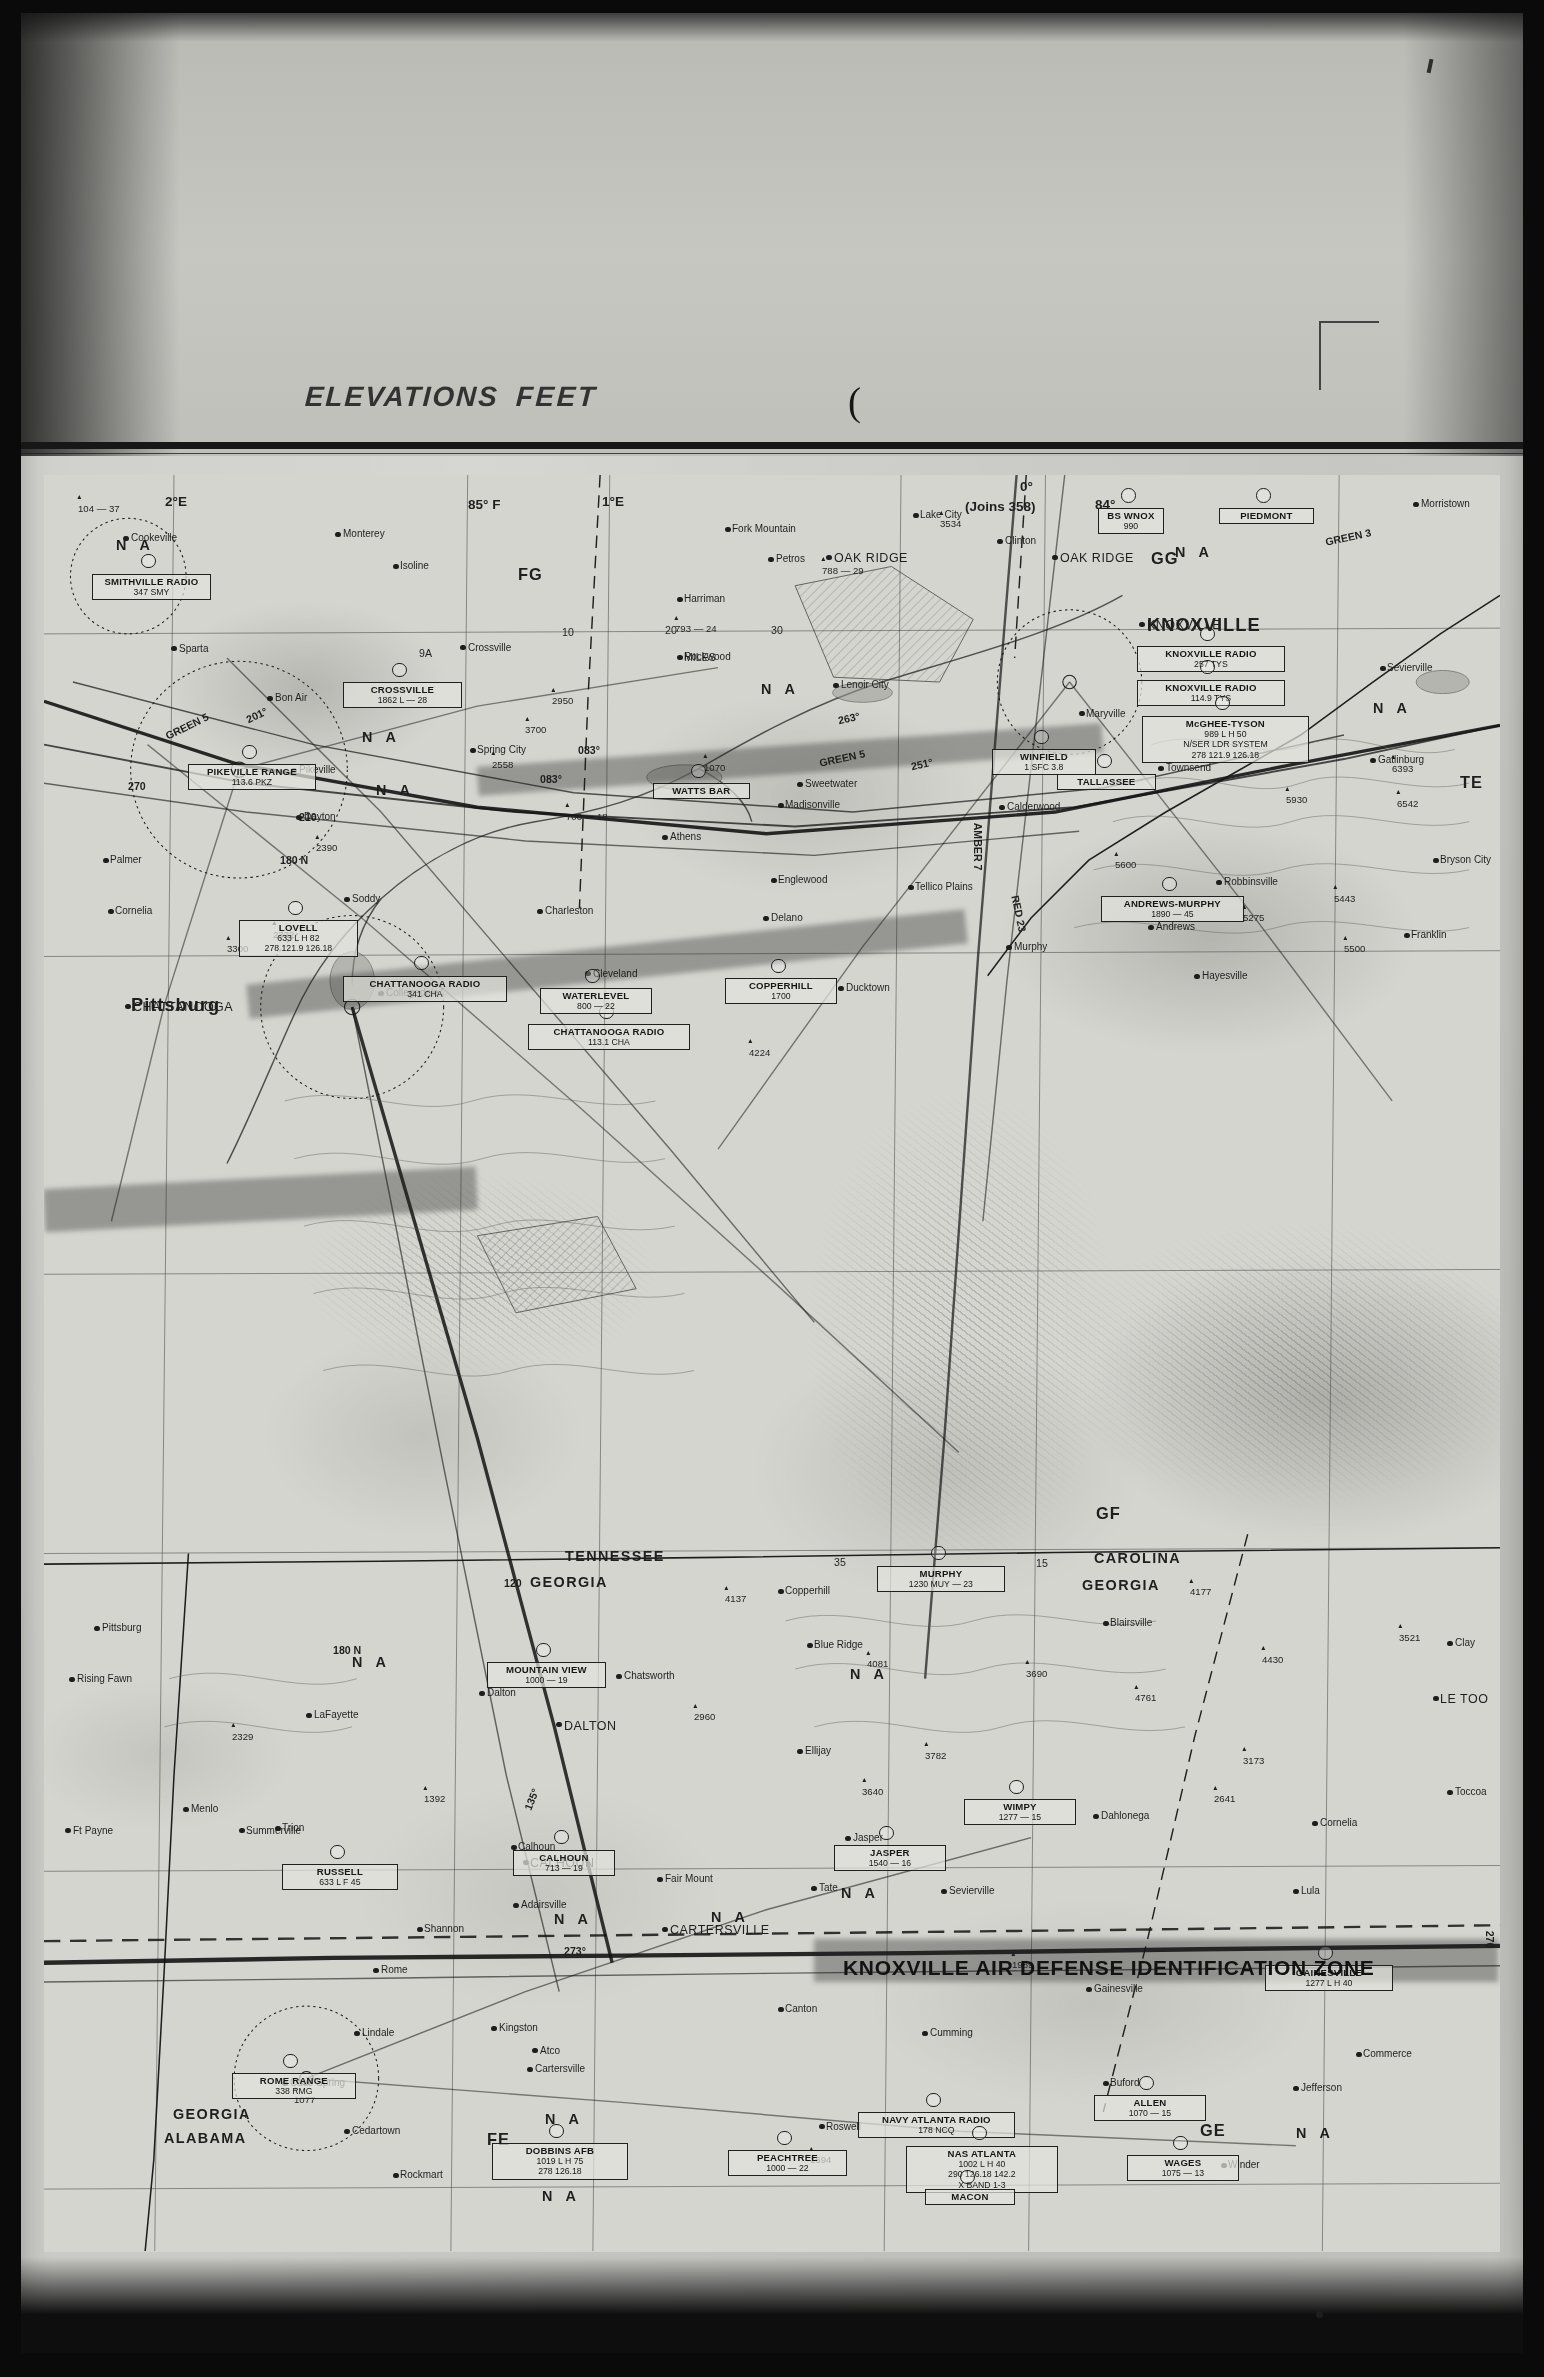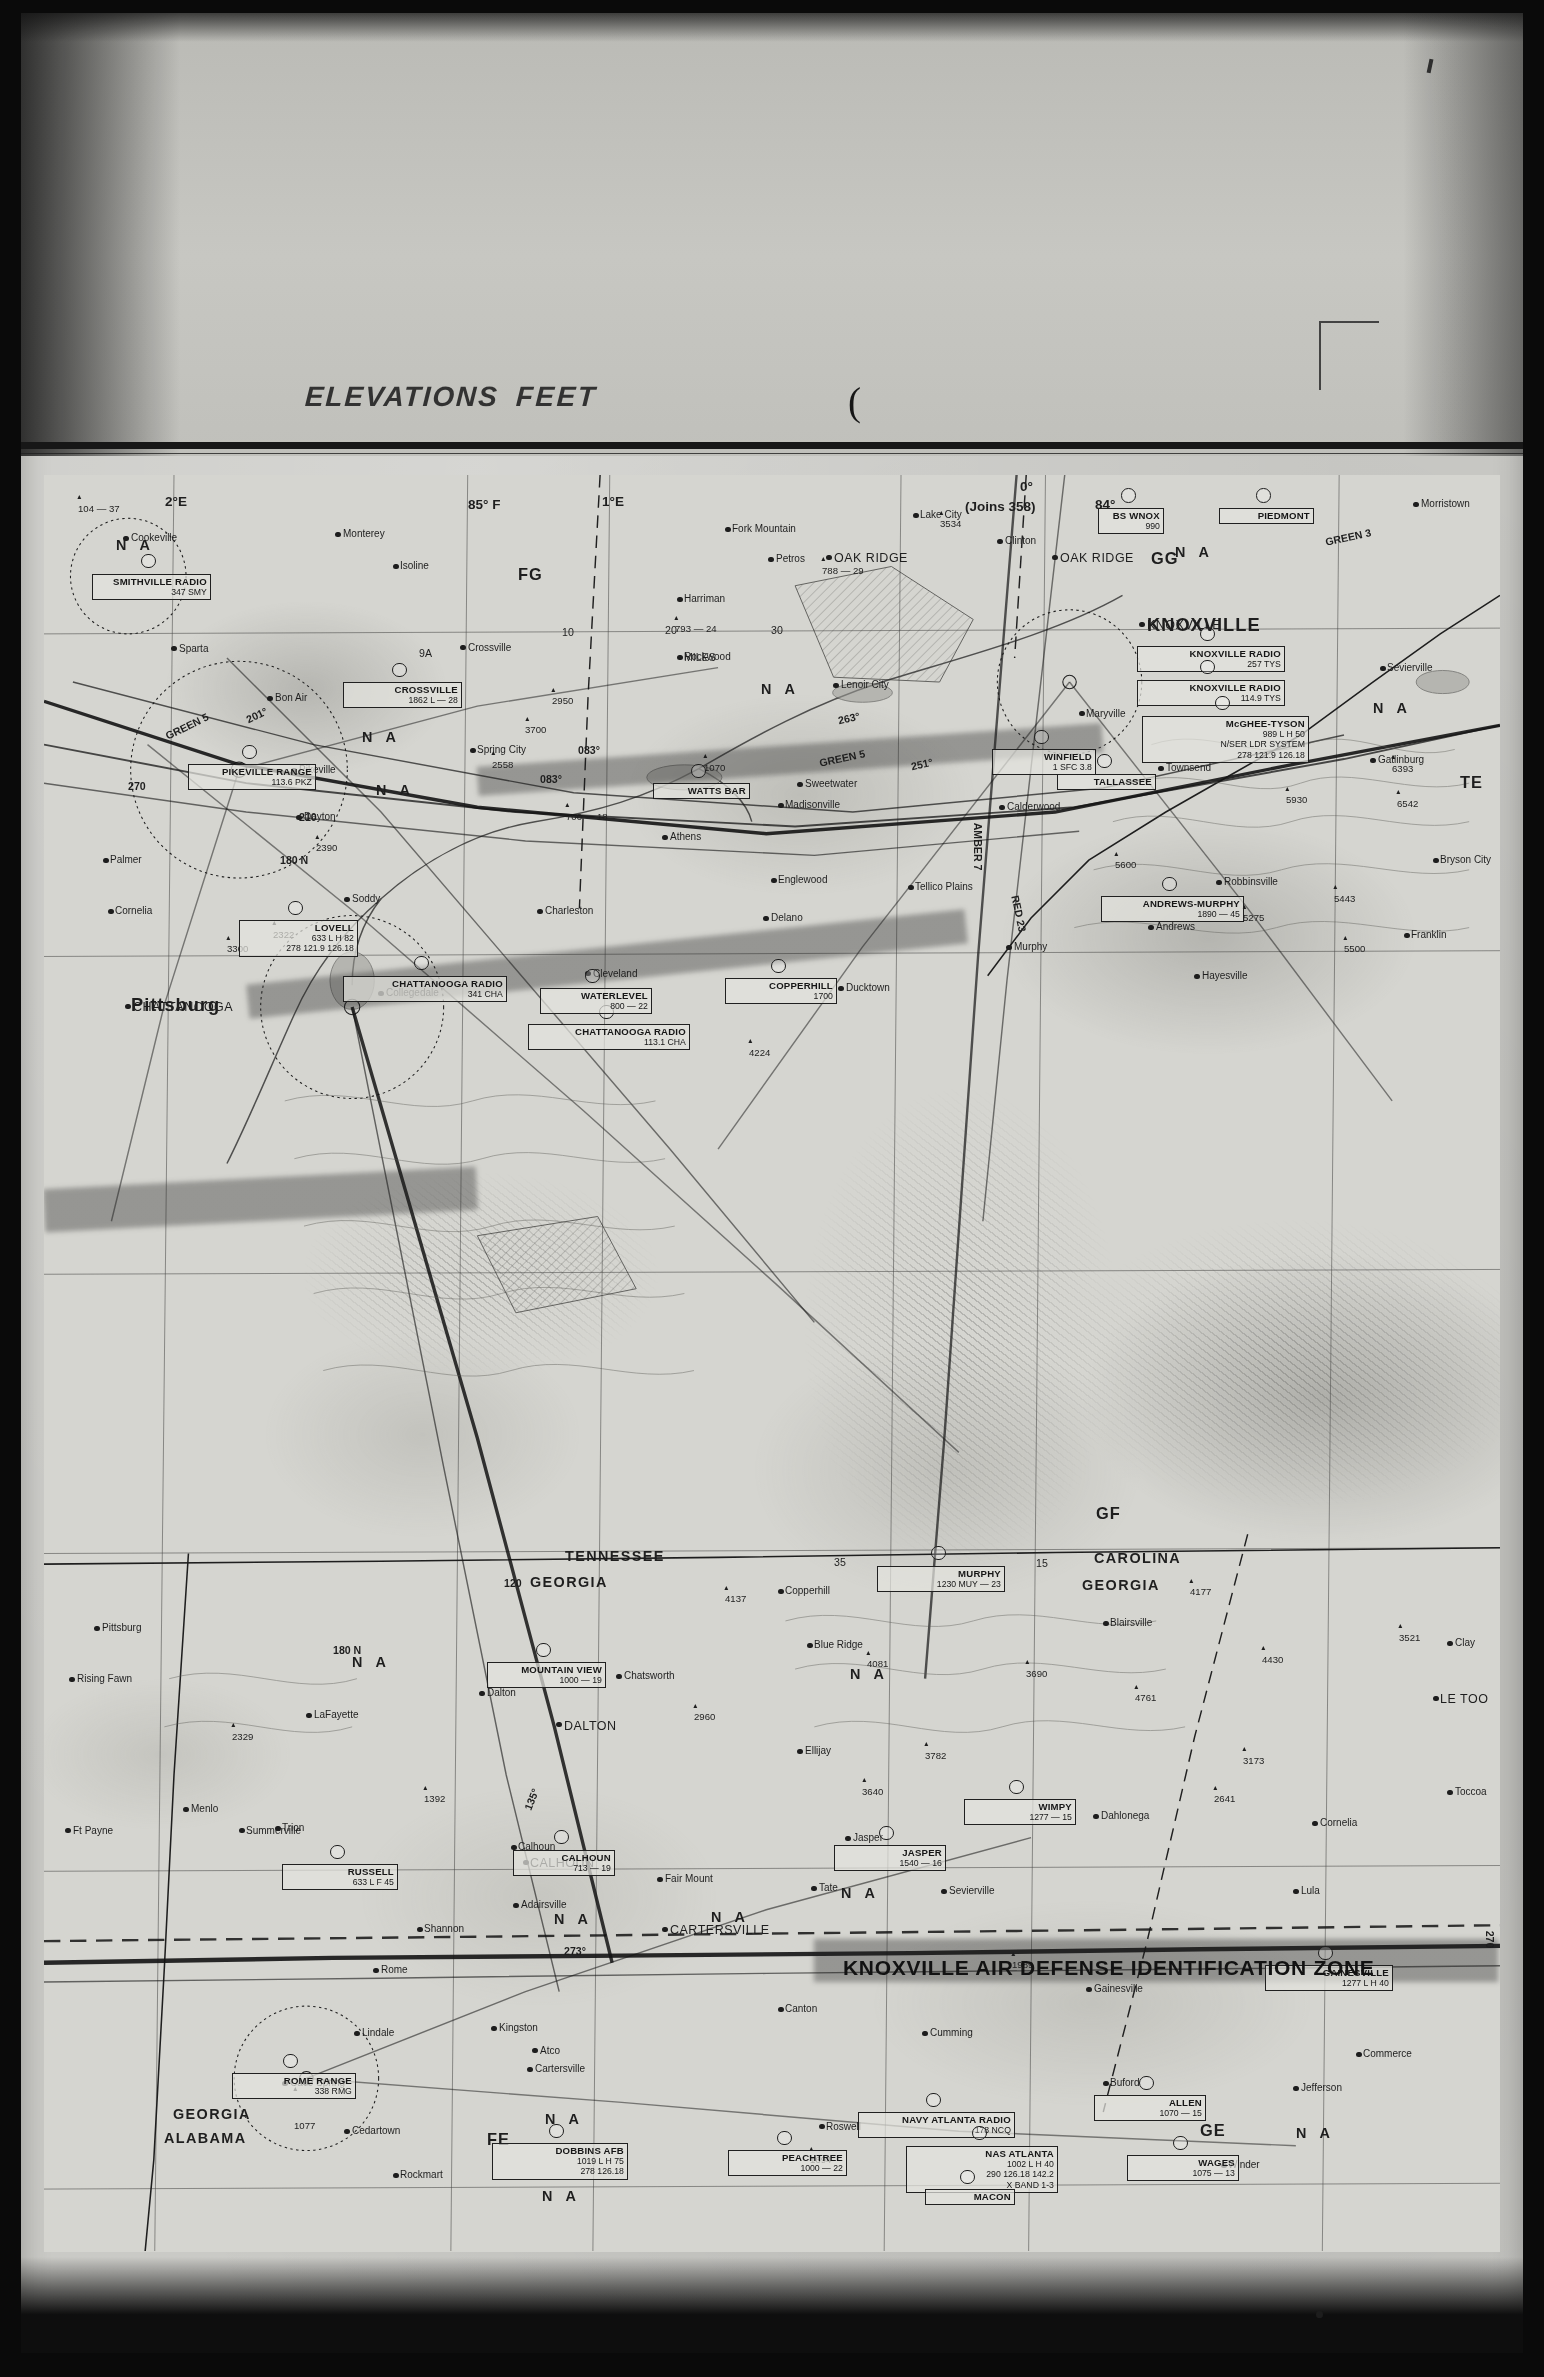--- a/index.html
+++ b/index.html
@@ -216,21 +216,21 @@
 
   
   .box {
     position: absolute;
     border: 1px solid #1d1d1d;
     background: rgba(226,226,221,0.72);
     padding: 1.4px 2.9px 1.9px 2.9px;
     font-size: 9.1px;
     color: #131313;
     line-height: 1.18;
-    text-align: right;
+    text-align: center;
     white-space: nowrap;
   }
   .box .nm { font-weight: bold; font-size: 9.6px; letter-spacing: 0.2px; }
   .box .fq { font-size: 8.7px; }
 
   .airport-sym {
     position: absolute;
     width: 12.5px; height: 12.5px;
     border: 1.4px solid #1a1a1a;
     border-radius: 50%;
@@ -706,21 +706,21 @@
           <div class="lbl elev" style="left: 1199px; top: 1281px;">3173</div>
           <div class="lbl elev" style="left: 1197px; top: 1270px; font-size: 6.7px;">▲</div>
           <div class="lbl elev" style="left: 380px; top: 1319px;">1392</div>
           <div class="lbl elev" style="left: 378px; top: 1309px; font-size: 6.7px;">▲</div>
           <div class="lbl elev" style="left: 818px; top: 1312px;">3640</div>
           <div class="lbl elev" style="left: 817px; top: 1301px; font-size: 6.7px;">▲</div>
           <div class="lbl elev" style="left: 1170px; top: 1319px;">2641</div>
           <div class="lbl elev" style="left: 1168px; top: 1309px; font-size: 6.7px;">▲</div>
           <div class="lbl elev" style="left: 766px; top: 1680px;">1694</div>
           <div class="lbl elev" style="left: 764px; top: 1670px; font-size: 6.7px;">▲</div>
-          <div class="lbl elev" style="left: 250px; top: 1620px; margin-top: 26px;">1077</div>
+          <div class="lbl elev" style="left: 250px; top: 1620px;">1077</div>
           <div class="lbl elev" style="left: 248px; top: 1610px; font-size: 6.7px;">▲</div>
           <div class="lbl elev" style="left: 34px; top: 29px;">104 — 37</div>
           <div class="lbl elev" style="left: 32px; top: 18.3px; font-size: 6.7px;">▲</div>
           <div class="lbl elev" style="left: 968px; top: 1485px;">1989</div>
           <div class="lbl elev" style="left: 966px; top: 1475px; font-size: 6.7px;">▲</div>
         </div>
 
       <div id="airway-labels">
           <div class="lbl airway" style="left: 120px; top: 246px; transform: rotate(-26deg);">GREEN 5</div>
           <div class="lbl airway" style="left: 202px; top: 235px; transform: rotate(-26deg);">201°</div>

